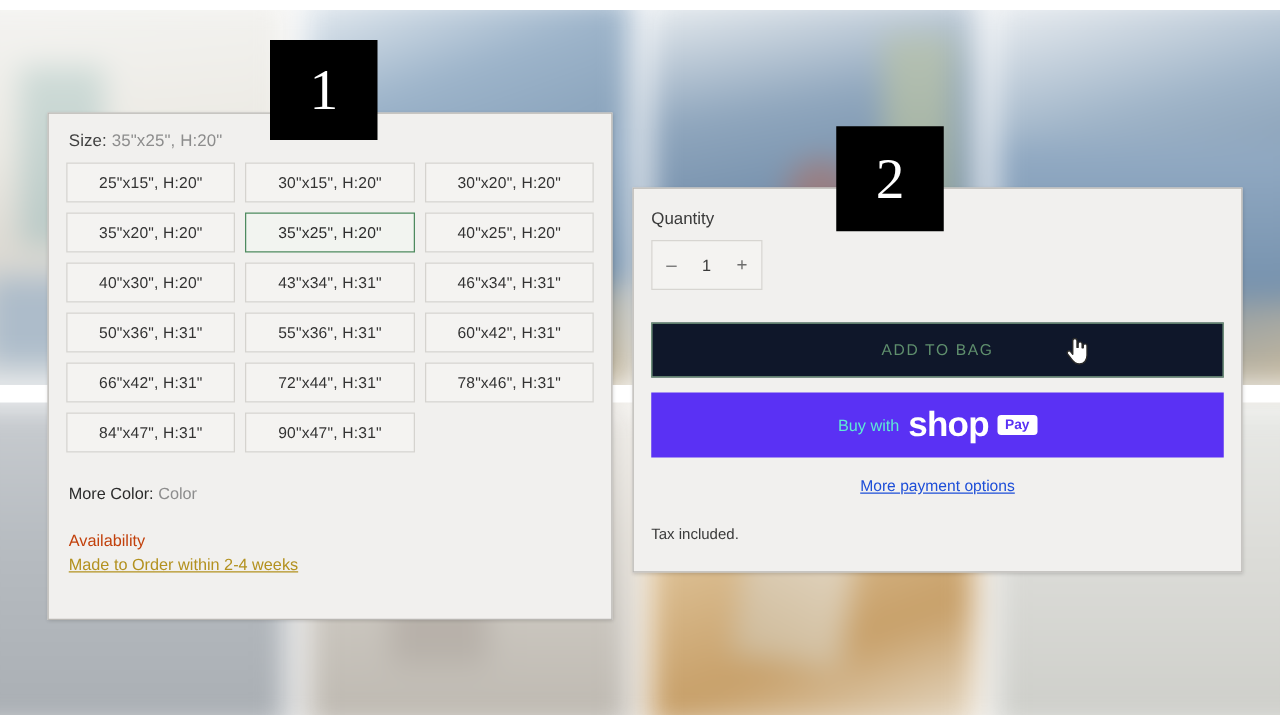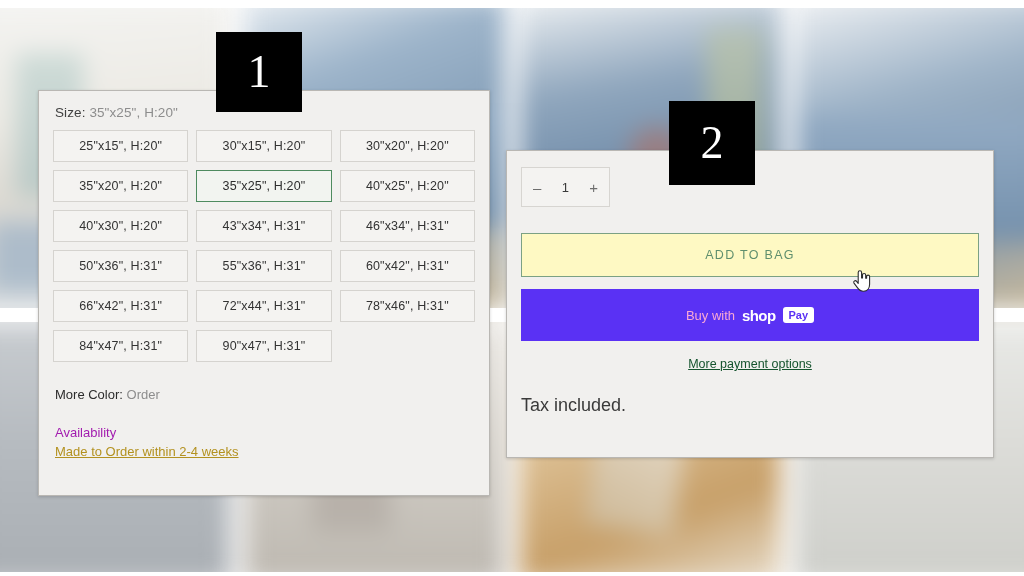--- a/index.html
+++ b/index.html
@@ -85,58 +85,58 @@
     background:#f4f3f1; border:1px solid #d5d3cf;
     font-size:12.5px; color:#333333; letter-spacing:.15px;
     cursor:pointer; user-select:none; white-space:nowrap;
   }
   .size-opt.selected { border:1.6px solid #4e8a5f; background:#f2f4f0; color:#2d2d2d; }
   .size-opt.empty { visibility:hidden; }
 
   .meta { padding:22px 16px 0 16px; font-size:13px; line-height:21px; }
   .meta .k { color:#2c2c2c; }
   .meta .v { color:#8d8d8d; }
-  .avail-title { padding:20px 16px 0 16px; font-size:13px; color:#a21caf; }
+  .avail-title { padding:20px 16px 0 16px; font-size:13px; color:#c2410c; }
   .avail-val   { padding:4px 16px 0 16px; font-size:13px; color:#b3911f;text-decoration:underline; }
 
   
   .buy-inner { padding:16px 14px 0 14px; }
   .qty-label { font-size:13.5px; color:#3a3a3a; padding-bottom:10px; }
   .qty-box {
     width:89px; height:40px; border:1px solid #d7d5d1; background:#f4f3f1;
     display:flex; align-items:center; justify-content:space-between;
     padding:0 11px;
   }
   .qty-btn { font-size:15px; color:#6d6d6d; cursor:pointer; user-select:none; line-height:1; }
   .qty-val { font-size:13px; color:#3a3a3a; }
 
   .atb {
     margin-top:26px; height:44px; width:100%;
-    background:#fef9c3; border:1px solid #7ba184;
+    background:#0f172a; border:1px solid #7ba184;
     display:flex; align-items:center; justify-content:center;
     font-size:12.5px; letter-spacing:1.3px; color:#5f8f6d;
     cursor:pointer; position:relative;
   }
   .shoppay {
     margin-top:12px; height:52px; width:100%;
     background:#5a31f4; border:none;
     display:flex; align-items:center; justify-content:center; gap:7px;
     cursor:pointer;
   }
-  .sp-with { color:#f9a8d4; font-size:13px; }
-  .sp-shop { color:#ffffff; font-size:15px; font-weight:bold; letter-spacing:-.6px; }
+  .sp-with { color:#5eead4; font-size:13px; }
+  .sp-shop { color:#ffffff; font-size:28px; font-weight:bold; letter-spacing:-.6px; }
   .sp-pay  { background:#ffffff; color:#5a31f4; font-size:11px; font-weight:bold;
              border-radius:3px; padding:2px 6px; line-height:1.15; }
 
   .more-pay {
     margin-top:16px; text-align:center;
-    font-size:12.5px; color:#14532d; text-decoration:underline; cursor:pointer;
+    font-size:12.5px; color:#1d4ed8; text-decoration:underline; cursor:pointer;
   }
   .tax {
-    margin-top:24px; padding-left:0; font-size:18px; color:#3a3a3a;
+    margin-top:24px; padding-left:0; font-size:12px; color:#3a3a3a;
   }
 
   
   .cursor { position:absolute; left:851px; top:269px; width:20px; height:24px; pointer-events:none; }
 
   
   .badge {
     position:absolute; background:#000000; color:#ffffff;
     font-family:"Liberation Serif", serif;
     display:flex; align-items:center; justify-content:center;
@@ -192,31 +192,32 @@
         <div class="size-opt">72"x44", H:31"</div>
         <div class="size-opt">78"x46", H:31"</div>
         <div class="size-opt">84"x47", H:31"</div>
         <div class="size-opt">90"x47", H:31"</div>
         <div class="size-opt empty"></div>
       </div>
 
     <div class="meta">
       <div>
         <span class="k">More Color:</span>
-        <span class="v">Order</span>
+        <span class="v">Color</span>
       </div>
     </div>
 
     <div class="avail-title">Availability</div>
     <div class="avail-val">Made to Order within 2-4 weeks</div>
   </div>
 
   <div class="panel" id="panel-buy">
     <div class="buy-inner">
 
+      <div class="qty-label">Quantity</div>
 
       <div class="qty-box">
         <span class="qty-btn">–</span>
         <span class="qty-val">1</span>
         <span class="qty-btn">+</span>
       </div>
 
       <div class="atb">
         <span>ADD TO BAG</span>
       </div>

